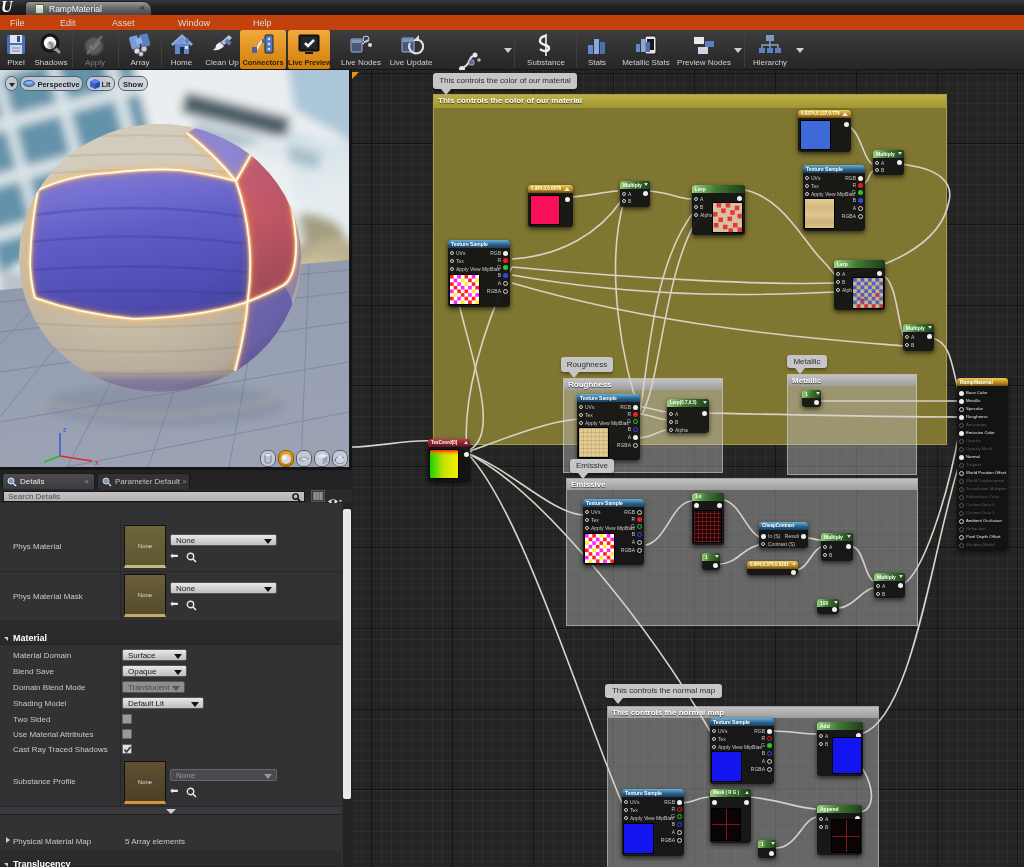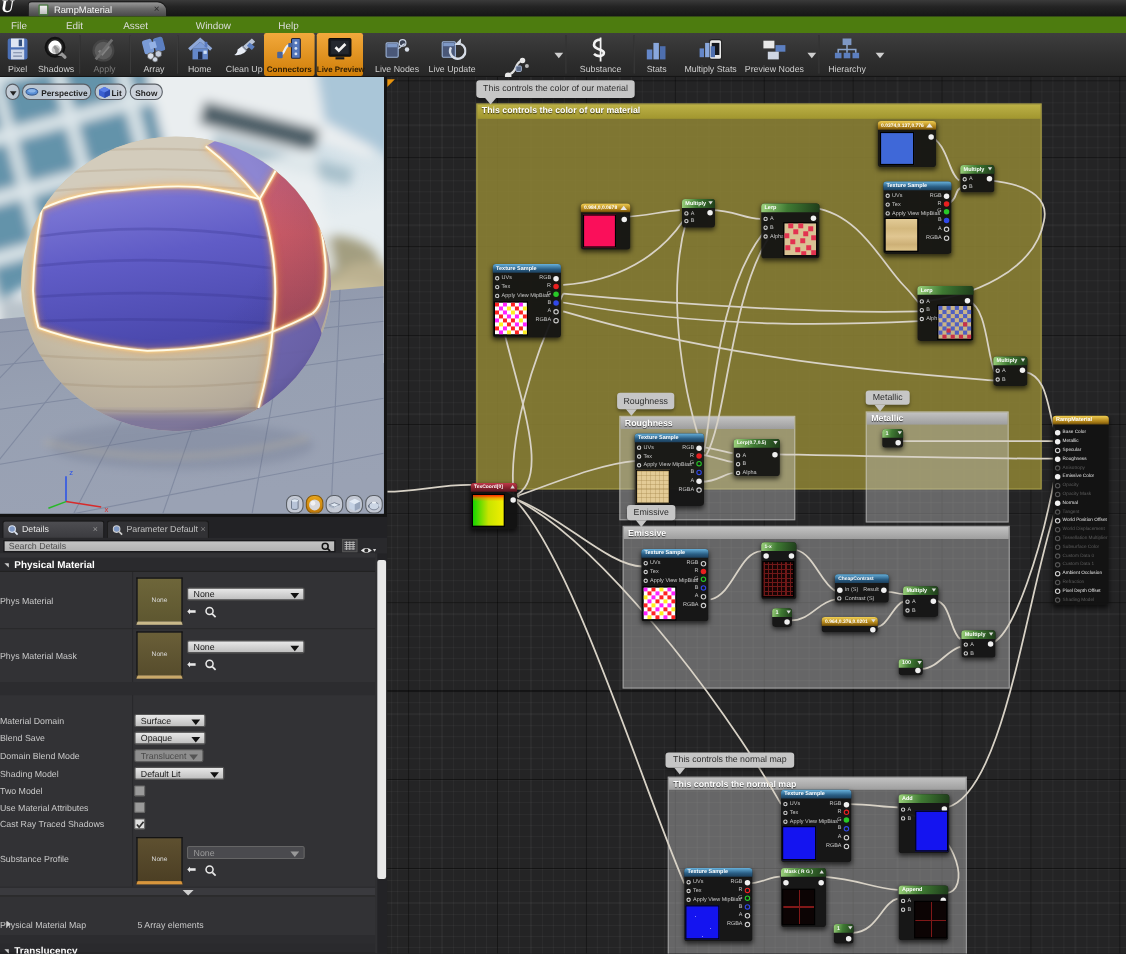--- a/index.html
+++ b/index.html
@@ -2,36 +2,36 @@
 <html><head>
 <meta charset="utf-8">
 <style>
 html,body{margin:0;padding:0;background:#1a1a1a;width:1024px;height:867px;overflow:hidden;
 font-family:"Liberation Sans",sans-serif;}
 *{box-sizing:border-box;}
 .abs{position:absolute;}
 #page{position:relative;width:1024px;height:867px;background:#262626;}
 
 #titlebar{left:0;top:0;width:1024px;height:15px;background:linear-gradient(#3a3a3a,#242424 40%,#151515);}
-#menubar{left:0;top:15px;width:1024px;height:15px;background:#4d7c0f;color:#dcdcdc;font-size:9px;}
+#menubar{left:0;top:15px;width:1024px;height:15px;background:#c2410c;color:#dcdcdc;font-size:9px;}
 .mitem{position:absolute;top:3px;}
 #toolbar{left:0;top:30px;width:1024px;height:40px;background:linear-gradient(#3e3e3e,#2e2e2e 60%,#272727);border-bottom:1px solid #151515;}
 .tbtn{position:absolute;top:0;height:39px;color:#cfcfcf;font-size:8px;text-align:center;}
 .tbtn .lab{position:absolute;bottom:2px;left:0;right:0;white-space:nowrap;}
 .tsep{position:absolute;top:2px;width:1px;height:35px;background:#1c1c1c;border-right:1px solid #3f3f3f;}
 .orange{background:linear-gradient(#f2a93c,#d07e08);border-radius:2px;}
 .ticon{position:absolute;left:50%;transform:translateX(-50%);top:2px;width:26px;height:26px;}
 
 #viewport{left:0;top:70px;width:352px;height:400px;background:#8c96a8;overflow:hidden;border-right:3px solid #141414;border-bottom:3px solid #141414;}
 .vbtn{position:absolute;background:rgba(205,210,218,0.82);border:1px solid #5a5f66;border-radius:7px;color:#222;font-size:8px;font-weight:bold;line-height:15px;text-align:center;}
 
 #details{left:0;top:470px;width:352px;height:397px;background:#2f2f32;overflow:hidden;}
 .dtab{position:absolute;top:3px;height:16px;font-size:8px;color:#e8e8e8;border-radius:3px 3px 0 0;}
 .dsec{position:absolute;left:0;width:341px;background:#2a2a2d;color:#fff;font-weight:bold;font-size:9px;border-bottom:1px solid #222;}
-.dlab{position:absolute;left:0;color:#c9c9c9;font-size:8px;}
+.dlab{position:absolute;left:13px;color:#c9c9c9;font-size:8px;}
 .combo{position:absolute;background:linear-gradient(#e8e8e8,#bfbfbf);border:1px solid #555;border-radius:2px;color:#1a1a1a;font-size:8px;line-height:10px;padding-left:5px;}
 .caret{position:absolute;width:0;height:0;border-left:4px solid transparent;border-right:4px solid transparent;border-top:5px solid #111;}
 .thumb{position:absolute;width:42px;height:43px;background:#6b6336;border:1px solid #111;color:#ddd;font-size:6px;text-align:center;}
 .cbox{position:absolute;width:10px;height:10px;background:#9a9a9a;border:1px solid #666;border-radius:1px;}
 
 #graph{left:352px;top:70px;width:672px;height:797px;overflow:hidden;
 background:
  repeating-linear-gradient(to right, rgba(0,0,0,0.5) 0 1px, transparent 1px 80.8px),
  repeating-linear-gradient(to bottom, rgba(0,0,0,0.5) 0 1px, transparent 1px 80.8px),
  repeating-linear-gradient(to right, rgba(255,255,255,0.035) 0 1px, transparent 1px 10.1px),
@@ -226,21 +226,21 @@
       </div>
 
     <div class="tbtn" style="left:616px;width:60px;">
         <svg class="ticon" viewBox="0 0 26 26">
           <rect x="12" y="4" width="11" height="18" rx="2" fill="#e8e8e8" stroke="#222"></rect>
           <rect x="14" y="7" width="7" height="11" fill="#15181d"></rect>
           <rect x="3" y="12" width="4" height="8" fill="#6487c9"></rect>
           <rect x="8" y="7" width="4" height="13" fill="#89a8dd"></rect>
           <rect x="13" y="10" width="4" height="10" fill="#4e6fae"></rect>
         </svg>
-        <div class="lab">Multiply Stats</div>
+        <div class="lab">Metallic Stats</div>
       </div>
 
     <div class="tbtn" style="left:676px;width:56px;">
         <svg class="ticon" viewBox="0 0 26 26">
           <rect x="3" y="5" width="10" height="7" fill="#e8e8e8"></rect>
           <rect x="14" y="9" width="9" height="6" fill="#5c7fc0"></rect>
           <rect x="7" y="15" width="10" height="7" fill="#cfd6e3"></rect>
         </svg>
         <div class="lab">Preview Nodes</div>
       </div>
@@ -492,21 +492,20 @@
     <div class="abs" style="left:328px;top:22px;">
       <svg width="14" height="9" viewBox="0 0 14 9">
           <path d="M0 4.5 Q5 0 10 4.5 Q5 9 0 4.5z" fill="#e8e8e8"></path>
           <circle cx="5" cy="4.5" r="1.8" fill="#2a2a2a"></circle>
           <path d="M11 3 h3 l-1.5 2.5z" fill="#cfcfcf"></path>
         </svg>
     </div>
 
     <div class="abs" style="left:0;top:33px;width:341px;height:364px;background:#323235;"></div>
     <div class="abs" style="left:120px;top:50px;width:1px;height:290px;background:#28282b;"></div>
-    <div class="dsec" style="top:37px;height:13px;line-height:13px;"><span style="margin-left:13px;">Physical Material</span><span class="abs" style="left:4px;top:5px;width:0;height:0;border-left:4px solid transparent;border-top:4px solid #ccc;"></span></div>
 
     <div class="abs dlab" style="top:72px;">Phys Material</div>
     <div class="thumb" style="left:124px;top:55px;background:linear-gradient(#6e663a,#5e5730);border-bottom:3px solid #c9b98a;">
         <div style="margin-top:17px;">None</div>
       </div>
     <div class="combo" style="left:170px;top:64px;width:107px;height:12px;line-height:11px;">None<span class="caret" style="right:4px;top:4px;"></span></div>
     <div class="abs" style="left:170px;top:80px;color:#e8e8e8;font-size:10px;">⬅</div>
     <div class="abs" style="left:186px;top:79px;"><svg width="11" height="11" viewBox="0 0 11 11">
           <circle cx="4.5" cy="4.5" r="3.2" fill="none" stroke="#e8e8e8" stroke-width="1.4"></circle>
           <line x1="7" y1="7" x2="10" y2="10" stroke="#e8e8e8" stroke-width="1.6"></line>
@@ -517,29 +516,30 @@
     <div class="thumb" style="left:124px;top:104px;background:linear-gradient(#6a5f38,#564c2c);border-bottom:3px solid #c9a96a;">
         <div style="margin-top:17px;">None</div>
       </div>
     <div class="combo" style="left:170px;top:112px;width:107px;height:12px;line-height:11px;">None<span class="caret" style="right:4px;top:4px;"></span></div>
     <div class="abs" style="left:170px;top:128px;color:#e8e8e8;font-size:10px;">⬅</div>
     <div class="abs" style="left:186px;top:127px;"><svg width="11" height="11" viewBox="0 0 11 11">
           <circle cx="4.5" cy="4.5" r="3.2" fill="none" stroke="#e8e8e8" stroke-width="1.4"></circle>
           <line x1="7" y1="7" x2="10" y2="10" stroke="#e8e8e8" stroke-width="1.6"></line>
         </svg></div>
     <div class="abs" style="left:0;top:150px;width:341px;height:12px;background:#2c2c2f;"></div>
+    <div class="dsec" style="top:162px;height:13px;line-height:13px;"><span style="margin-left:13px;">Material</span><span class="abs" style="left:4px;top:5px;width:0;height:0;border-left:4px solid transparent;border-top:4px solid #ccc;"></span></div>
     <div class="abs dlab" style="top:181px;">Material Domain</div>
     <div class="combo" style="left:122px;top:179px;width:65px;height:12px;line-height:11px;">Surface<span class="caret" style="right:4px;top:4px;"></span></div>
     <div class="abs dlab" style="top:197px;">Blend Save</div>
     <div class="combo" style="left:122px;top:195px;width:65px;height:12px;line-height:11px;">Opaque<span class="caret" style="right:4px;top:4px;"></span></div>
     <div class="abs dlab" style="top:213px;">Domain Blend Mode</div>
     <div class="combo" style="left:122px;top:211px;width:63px;height:12px;line-height:11px;background:#8e8e8e;color:#4a4a4a;">Translucent<span class="caret" style="right:4px;top:4px;border-top-color:#555;"></span></div>
     <div class="abs dlab" style="top:229px;">Shading Model</div>
     <div class="combo" style="left:122px;top:227px;width:82px;height:12px;line-height:11px;">Default Lit<span class="caret" style="right:4px;top:4px;"></span></div>
-    <div class="abs dlab" style="top:245px;">Two Model</div>
+    <div class="abs dlab" style="top:245px;">Two Sided</div>
     <div class="cbox" style="left:122px;top:244px;"></div>
     <div class="abs dlab" style="top:260px;">Use Material Attributes</div>
     <div class="cbox" style="left:122px;top:259px;"></div>
     <div class="abs dlab" style="top:275px;">Cast Ray Traced Shadows</div>
     <div class="cbox" style="left:122px;top:274px;background:#e0e0e0;">
         <svg width="9" height="9" viewBox="0 0 9 9" style="position:absolute;left:0;top:0;">
           <path d="M1.5 4.5 l2 2.5 l4 -5" stroke="#333" stroke-width="1.6" fill="none"></path>
         </svg>
       </div>
     <div class="abs dlab" style="top:307px;">Substance Profile</div>

